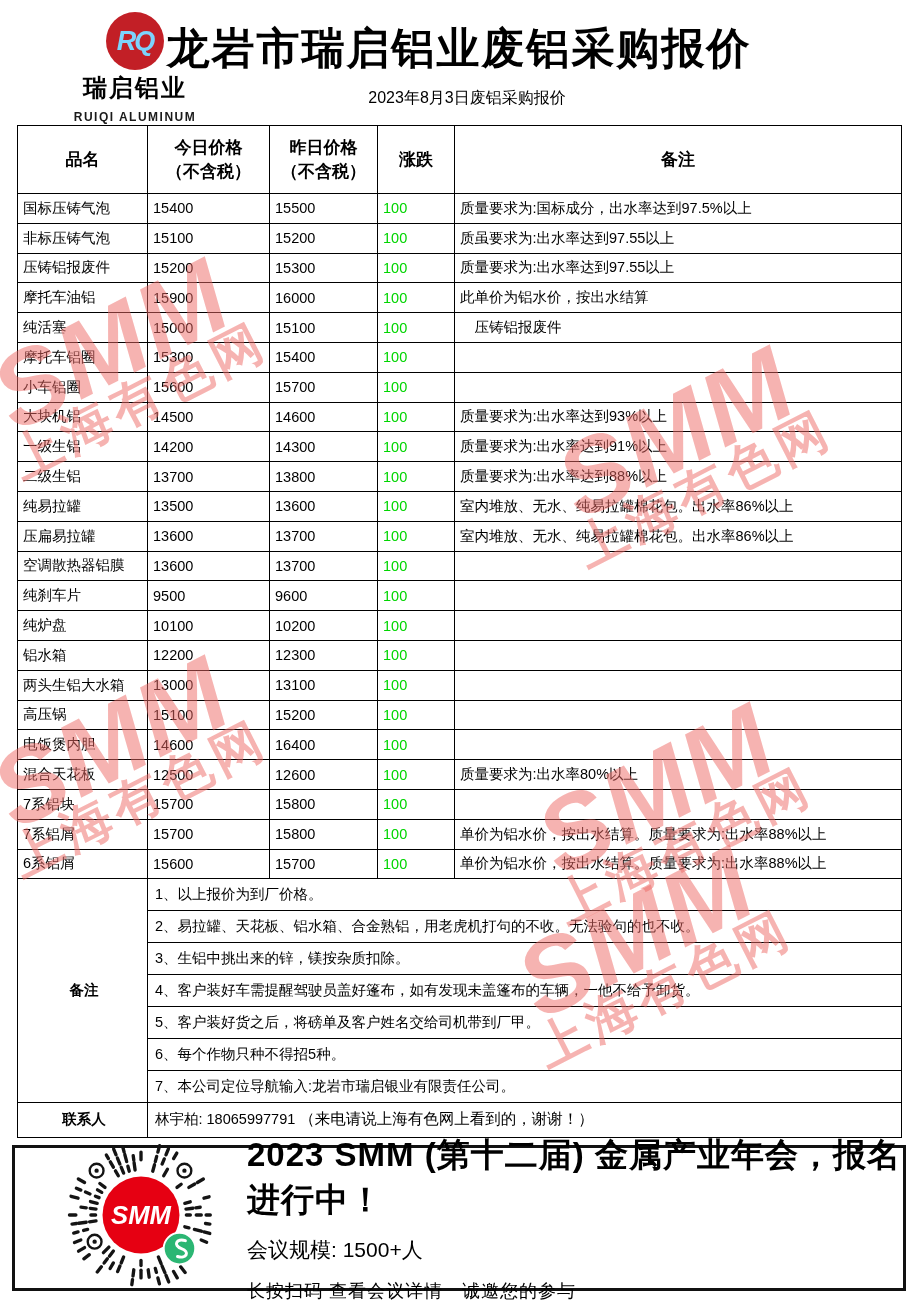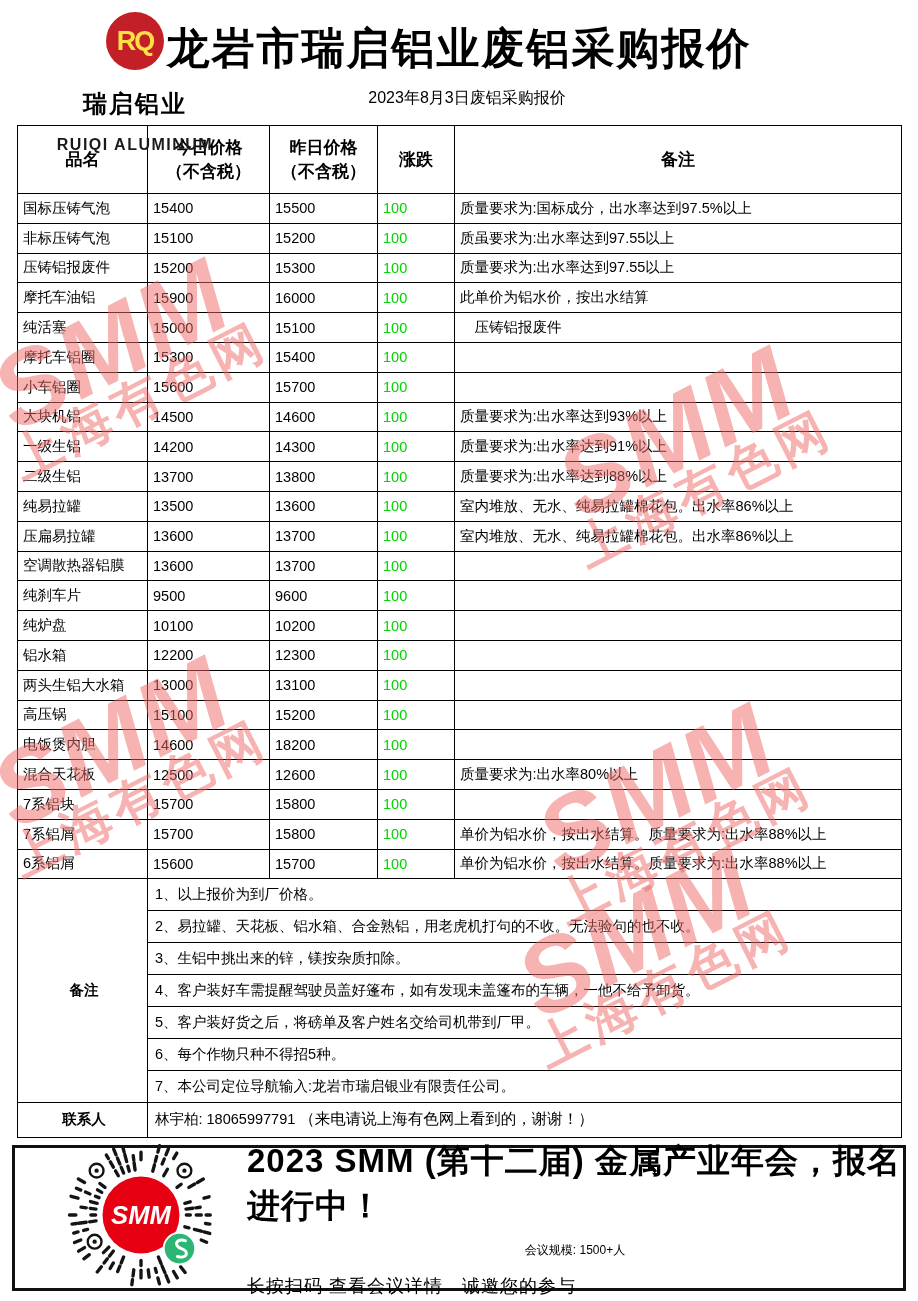--- a/index.html
+++ b/index.html
@@ -6,25 +6,25 @@
   html,body { background:#fff; }
   .page {
     position:relative; width:918px; height:1301px; background:#fff; overflow:hidden;
     font-family:"Liberation Sans","DejaVu Sans",sans-serif; color:#000;
   }
 
   
   .logo { position:absolute; left:52px; top:12px; width:166px; text-align:center; z-index:2; }
   .logo-circle {
     width:58px; height:58px; border-radius:50%; background:var(--logo-red,#c21f26);
-    color:#fde047; margin:0 auto; display:flex; align-items:center; justify-content:center;
-    font-weight:900; font-size:27px; letter-spacing:-2px;
+    color:#7dd3fc; margin:0 auto; display:flex; align-items:center; justify-content:center;
+    font-weight:900; font-style:italic; font-size:27px; letter-spacing:-2px;
   }
-  .logo-cn { font-size:24px; font-weight:900; letter-spacing:2px; margin-top:18px; }
-  .logo-en { font-size:16px; font-weight:700; letter-spacing:1.5px; color:#1a1a1a; margin-top:16px; }
+  .logo-cn { font-size:24px; font-weight:900; letter-spacing:2px; margin-top:2px; }
+  .logo-en { font-size:12px; font-weight:700; letter-spacing:1.5px; color:#1a1a1a; margin-top:6px; }
   .title { position:absolute; left:0; right:0; top:20px; text-align:center; font-size:43px; font-weight:900; letter-spacing:2px; }
   .subtitle { position:absolute; left:0; right:0; top:88px; text-align:center; font-size:16px;padding-left:16px; }
 
   
   .wm {
     position:absolute; transform:rotate(-27deg); text-align:center;
     color:var(--watermark-pink,#ee6a66); opacity:.5; pointer-events:none; z-index:9;
     line-height:.82; white-space:nowrap;
   }
   .wm-smm { font-size:104px; font-weight:900; font-style:italic; letter-spacing:2px; }
@@ -45,21 +45,21 @@
   .contact-row b { font-size:15.5px; font-weight:400; }
 
   
   .banner {
     position:absolute; left:12px; top:1145px; width:894px; height:146px;
     border:3px solid #111; display:flex; align-items:center; background:#fff; z-index:3;
   }
   .banner-qr { margin-left:50px; flex:0 0 auto; }
   .banner-text { margin-left:30px; }
   .banner-title { font-size:33px; font-weight:800; letter-spacing:1px; }
-  .banner-scale { font-size:12px; margin-top:13px;text-align:center; }
+  .banner-scale { font-size:21px; margin-top:13px; }
   .banner-cta { font-size:18px; font-weight:400; margin-top:15px; letter-spacing:1px; }
 </style>
 </head>
 <body>
 
 <div class="page">
 
   <div class="wm" style="left:-20px; top:300px;">
     <div class="wm-smm">SMM</div>
     <div class="wm-site">上海有色网</div>
@@ -235,21 +235,21 @@
         <tr class="data-row">
           <td>高压锅</td>
           <td>15100</td>
           <td>15200</td>
           <td class="chg">100</td>
           <td></td>
         </tr>
         <tr class="data-row">
           <td>电饭煲内胆</td>
           <td>14600</td>
-          <td>18200</td>
+          <td>16400</td>
           <td class="chg">100</td>
           <td></td>
         </tr>
         <tr class="data-row">
           <td>混合天花板</td>
           <td>12500</td>
           <td>12600</td>
           <td class="chg">100</td>
           <td>质量要求为:出水率80%以上</td>
         </tr>

